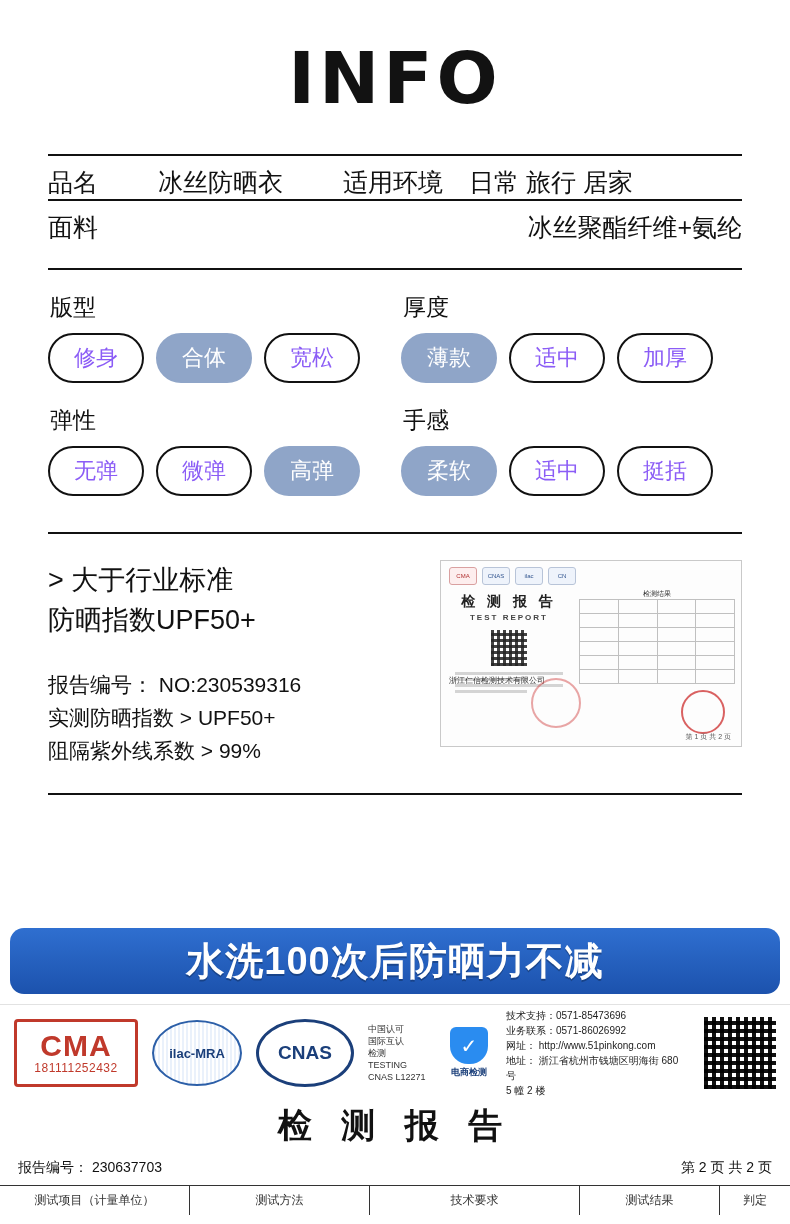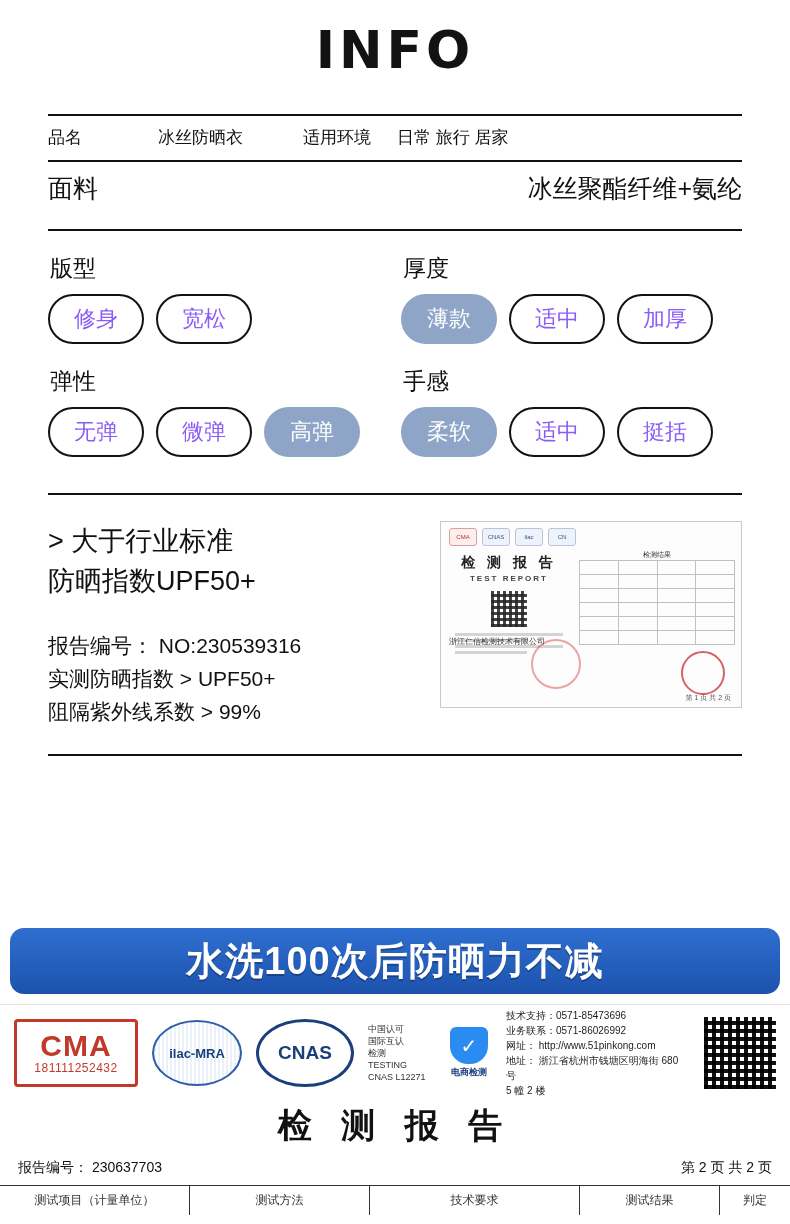--- a/index.html
+++ b/index.html
@@ -9,38 +9,38 @@
     font-family:"Liberation Sans","DejaVu Sans",sans-serif;
     color:#111;
     overflow:hidden;
     position:relative;
   }
   .page{width:790px;height:1224px;position:relative;}
 
   
   .info-title{
     text-align:center;
-    font-size:52px;
+    font-size:72px;
     font-weight:bold;
     letter-spacing:4px;
-    padding-top:20px;
+    padding-top:36px;
     color:#121212;
     font-family:"DejaVu Sans",sans-serif;
   }
 
   
   .spec{
     margin:34px 48px 0 48px;
   }
   .row{
     display:flex;
     align-items:center;
-    font-size:17px;
+    font-size:25px;
     color:#111;
-    padding:10px 0 11px 0;
+    padding:10px 0 0 0;
   }
   .row .label{width:110px;flex:none;}
   .row .value{flex:none;}
   .row .label2{margin-left:60px;}
   .row .value2{margin-left:26px;}
   .hr{height:2px;background:#111;margin:0;}
 
   .row-fabric{
     display:flex;
     align-items:center;
@@ -253,20 +253,21 @@
     </div>
     <div class="hr"></div>
   </div>
 
   <div class="opts-wrap">
     <div class="opt-block">
       <div class="opt-col">
         <div class="opt-title">版型</div>
         <div class="pills">
           <div class="pill">修身</div>
+          <div class="pill sel">合体</div>
           <div class="pill">宽松</div>
         </div>
       </div>
       <div class="opt-col right">
         <div class="opt-title">厚度</div>
         <div class="pills">
           <div class="pill sel">薄款</div>
           <div class="pill">适中</div>
           <div class="pill">加厚</div>
         </div>

